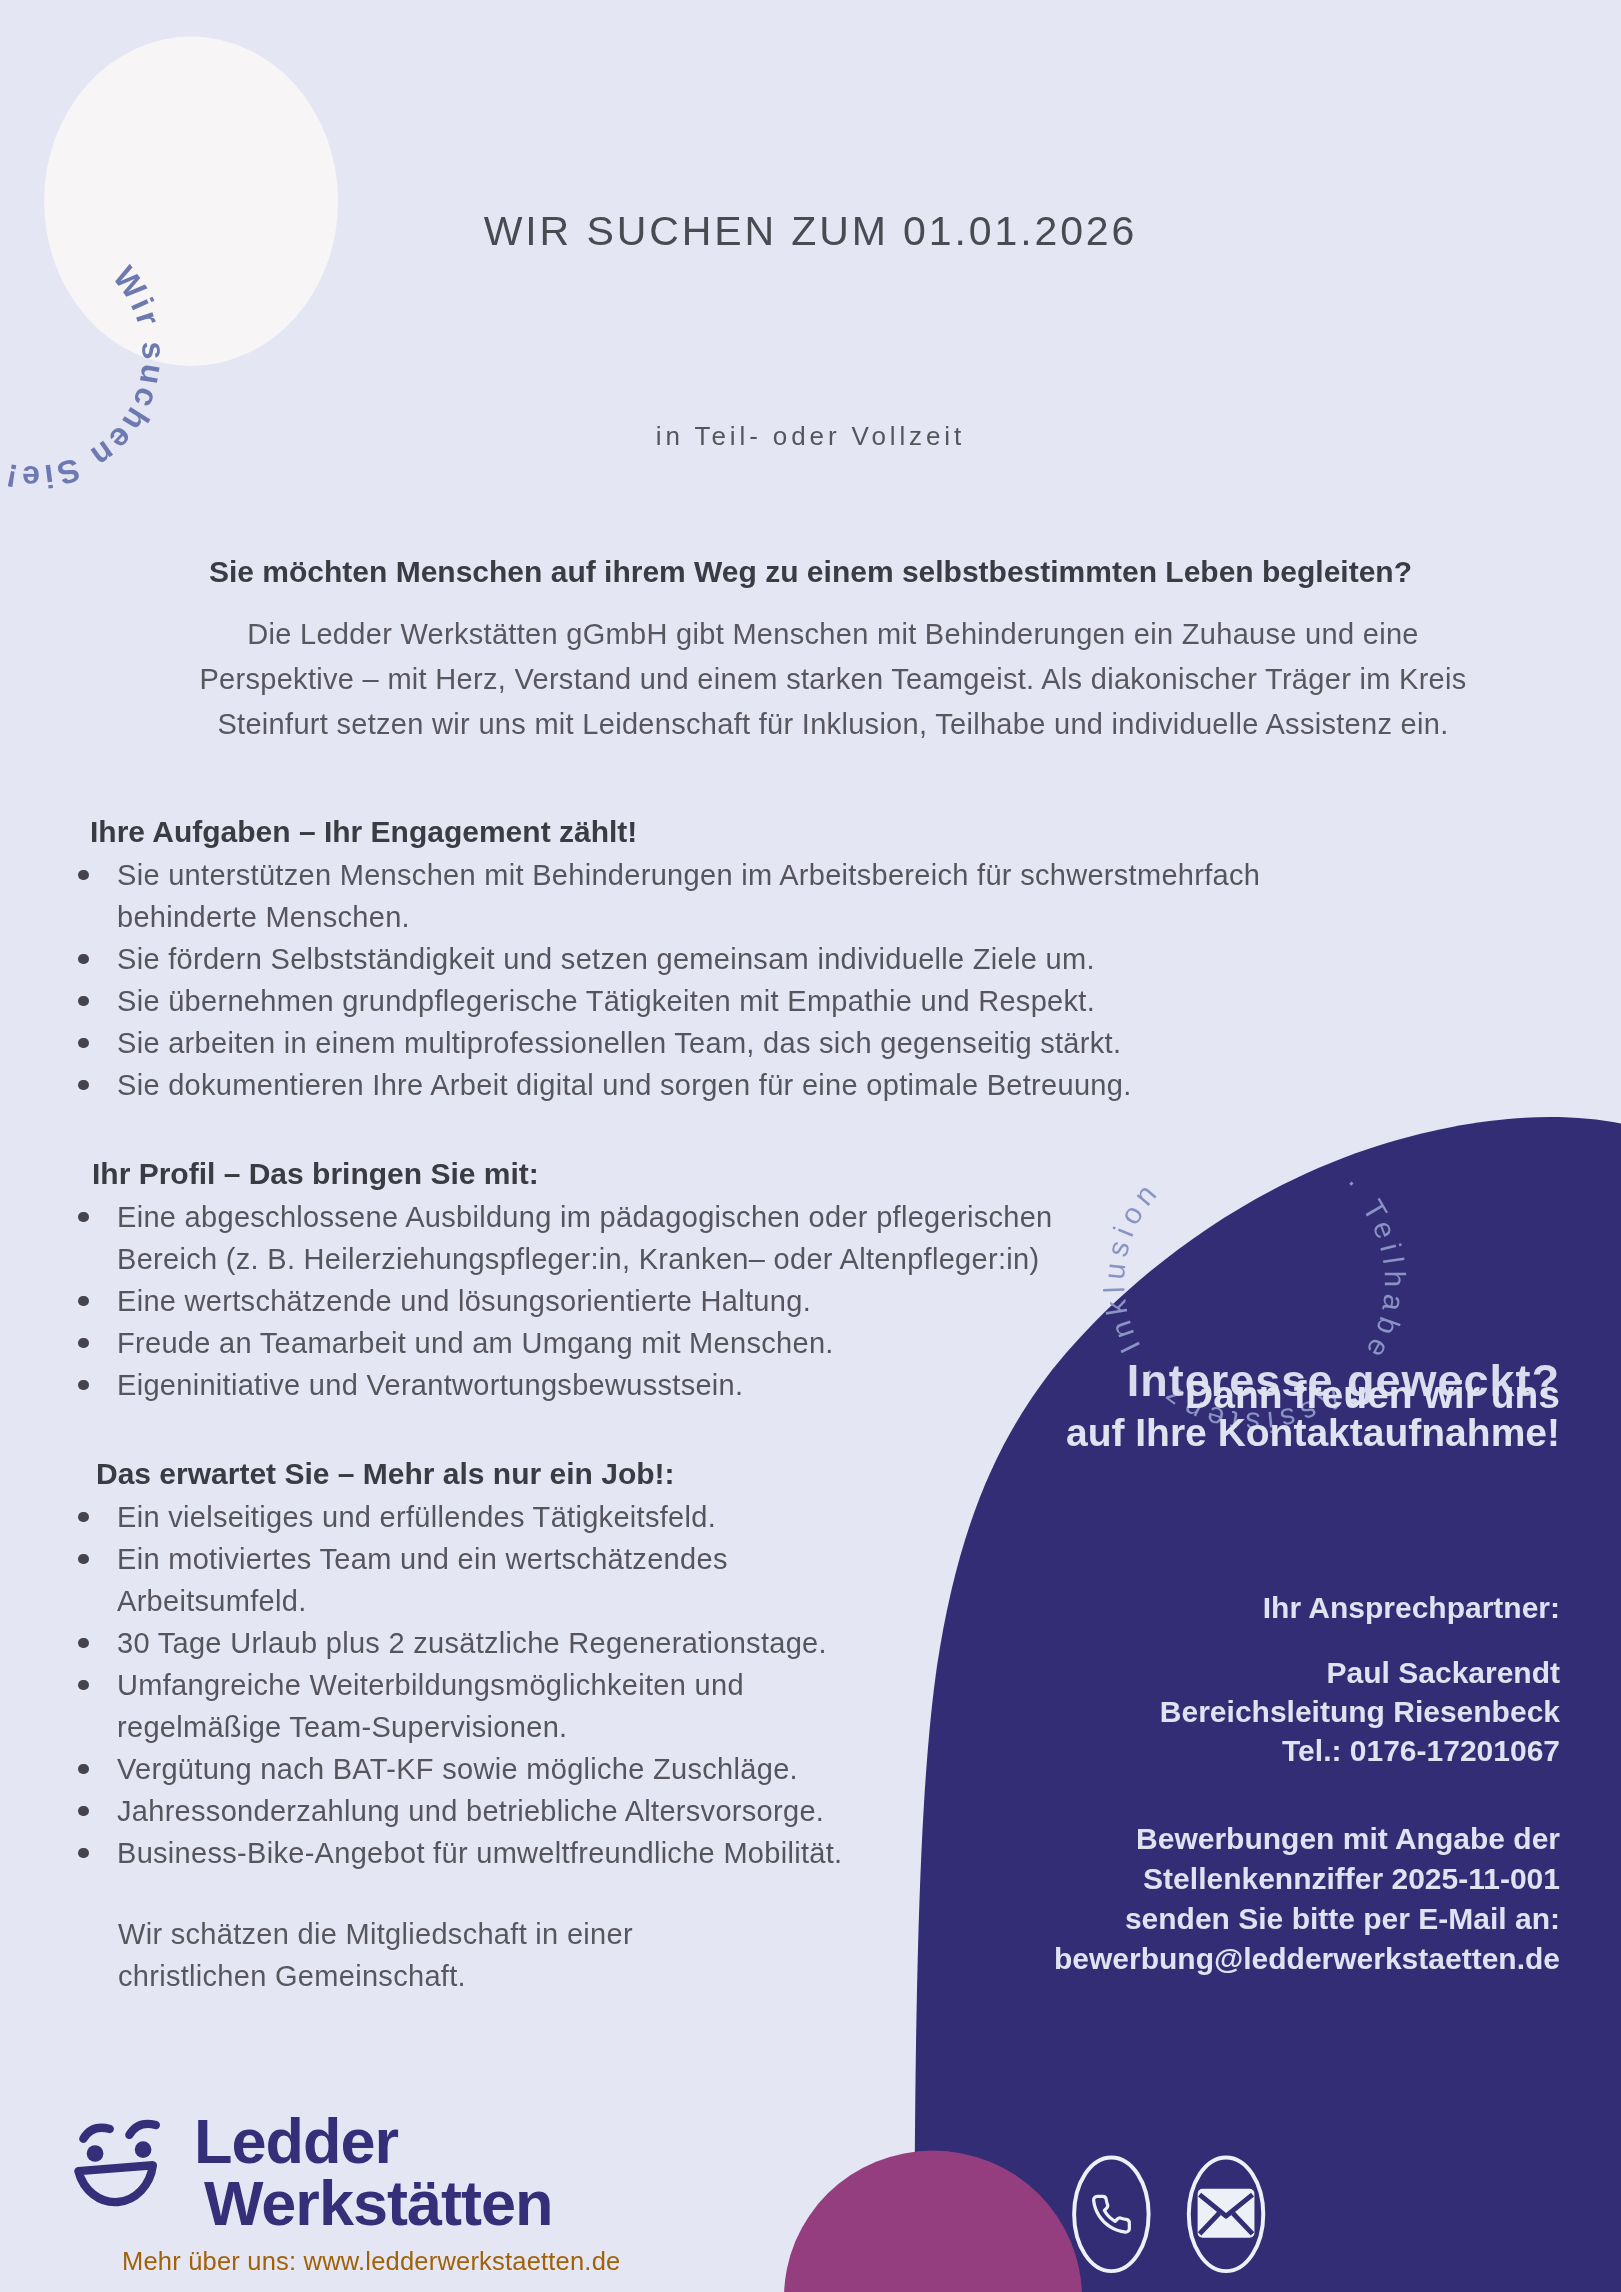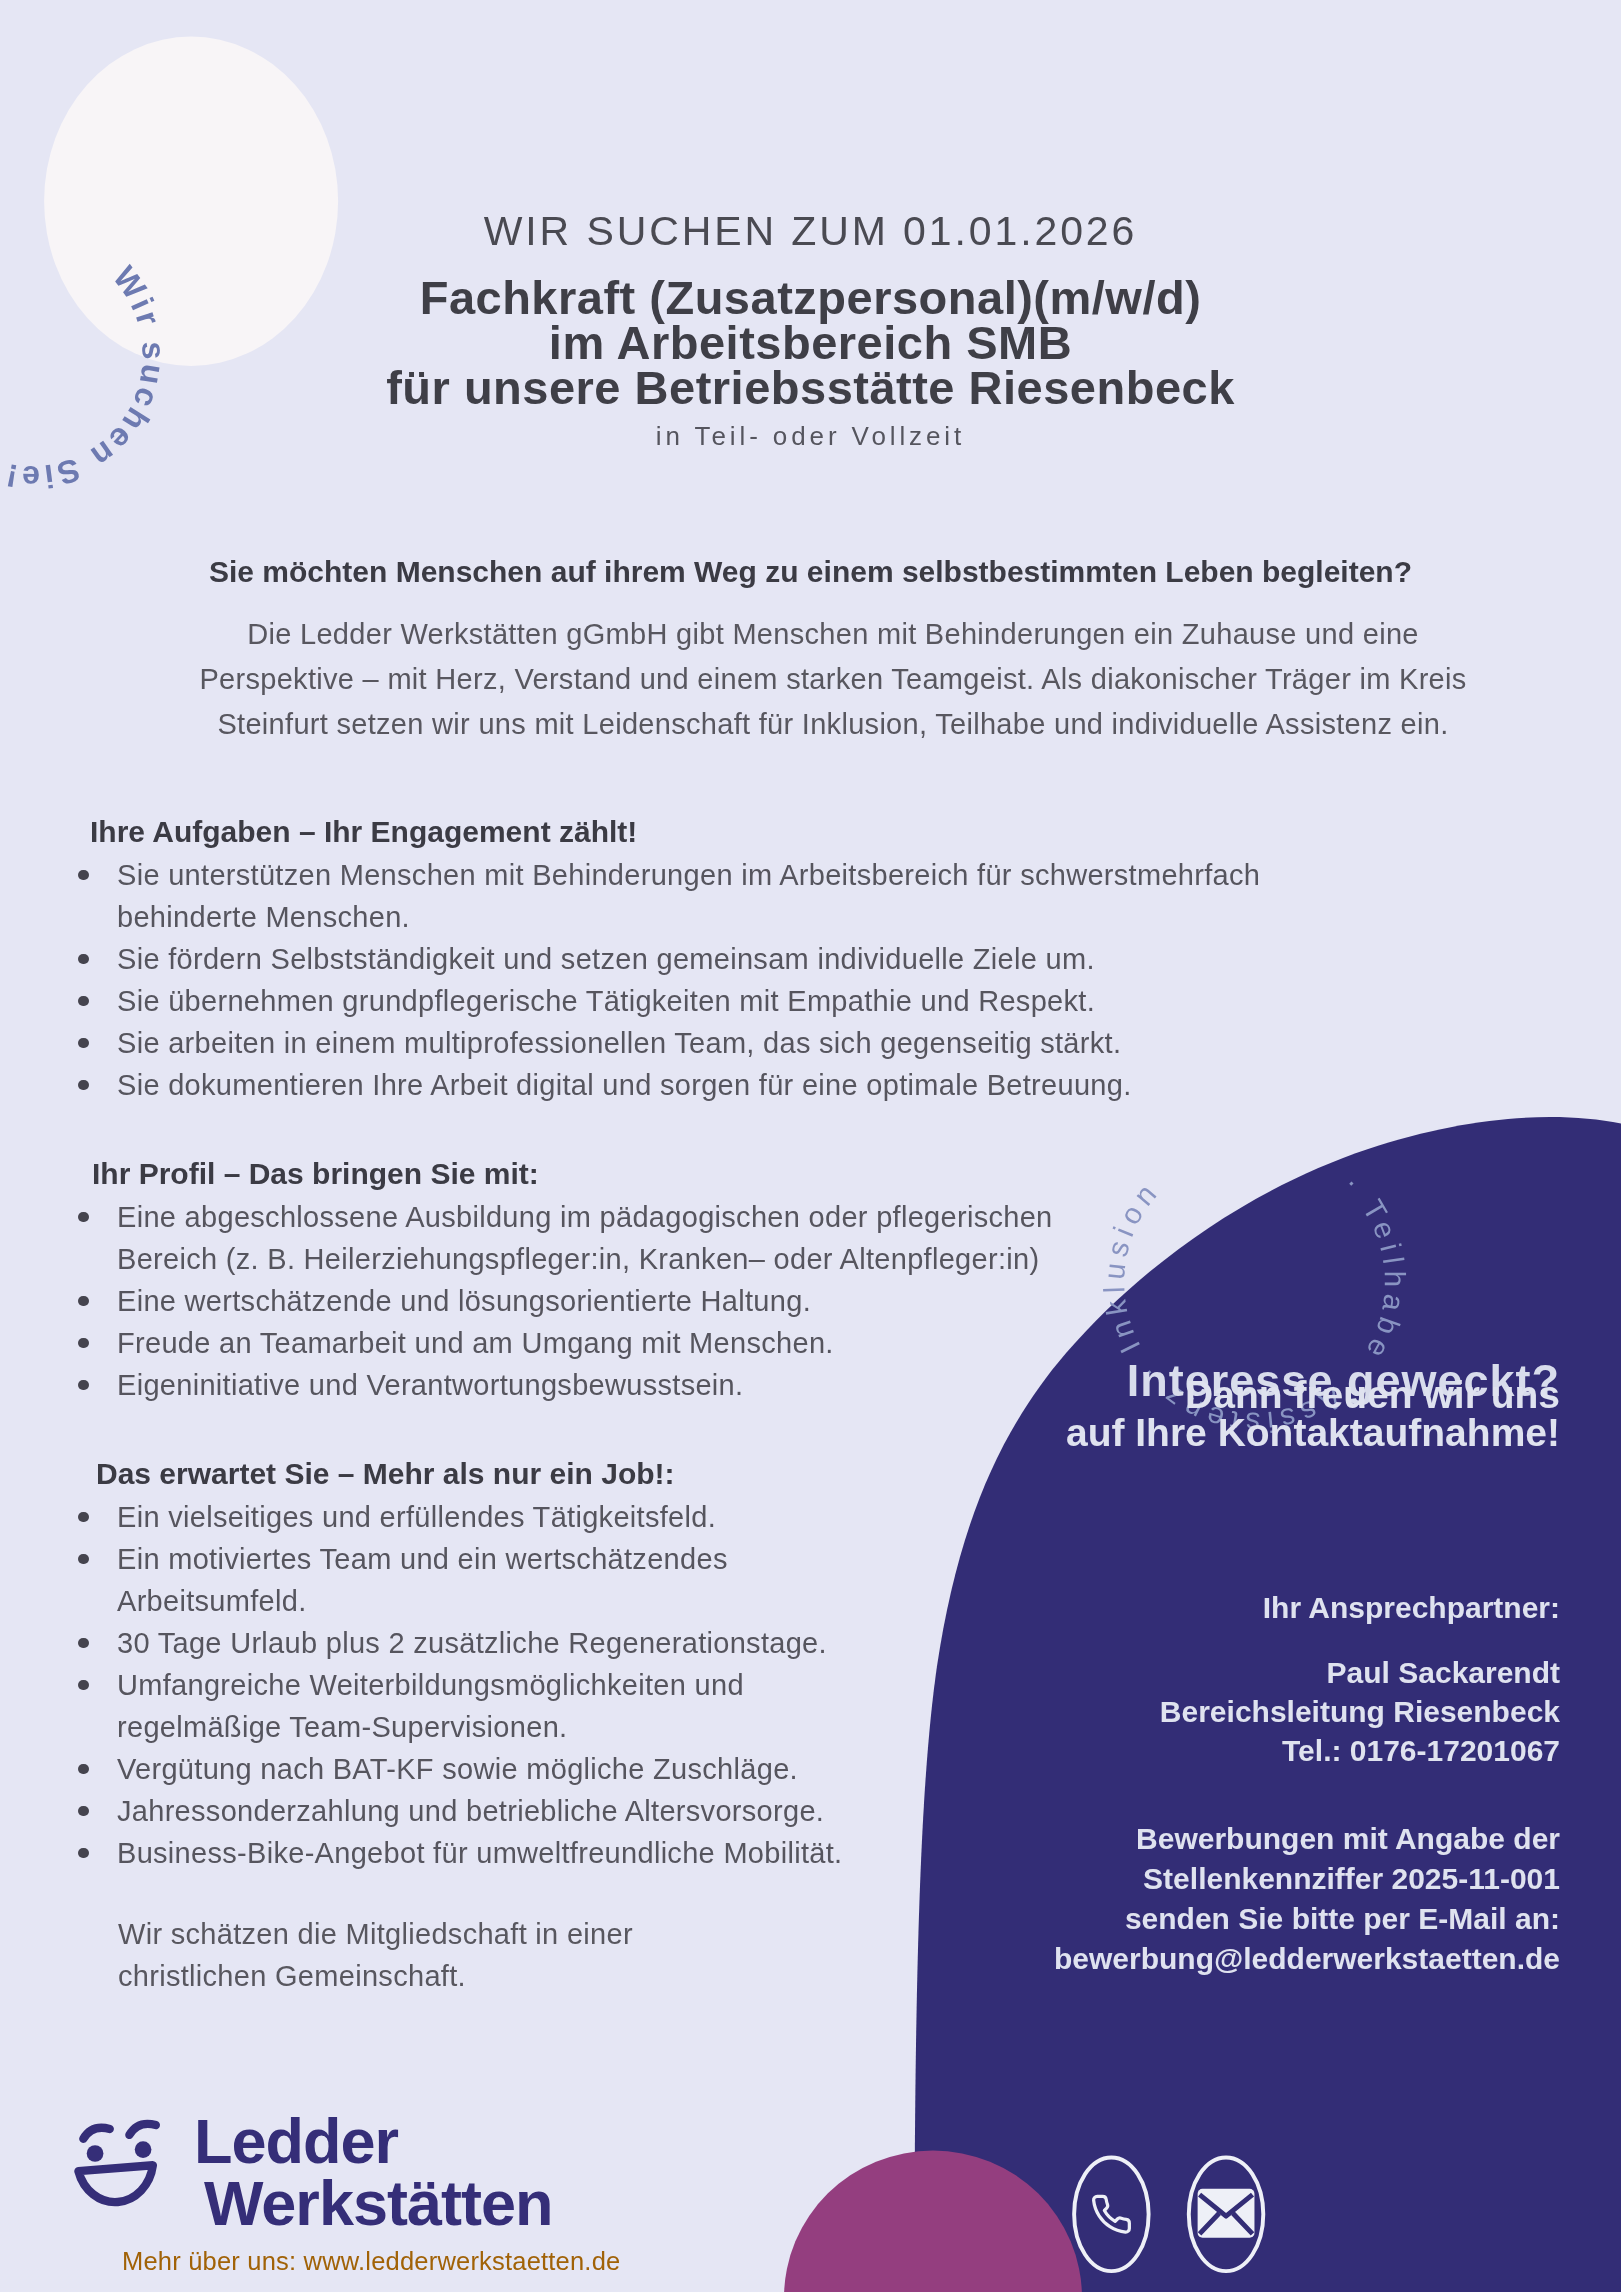--- a/index.html
+++ b/index.html
@@ -97,23 +97,20 @@
     <g stroke="#352e78" stroke-width="8.5" stroke-linecap="round" stroke-linejoin="round" fill="none">
       <path d="M 85 2182 Q 94 2167 112 2172"></path>
       <path d="M 132 2178 Q 141 2163 159 2168"></path>
       <circle cx="97" cy="2197" r="8.5" fill="#352e78" stroke="none"></circle>
       <circle cx="146" cy="2193" r="8.5" fill="#352e78" stroke="none"></circle>
       <path d="M 80 2215 A 39 44 0 0 0 156 2209 L 80 2215 Z"></path>
     </g>
   </svg>
 
   <div class="txt eyebrow">WIR SUCHEN ZUM 01.01.2026</div>
-  <div class="txt title">Fachkraft (Zusatzpersonal)(m/w/d)
-im Arbeitsbereich SMB
-für unsere Betriebsstätte Riesenbeck</div>
   <div class="txt subtitle">in Teil- oder Vollzeit</div>
 
   <div class="txt question">Sie möchten Menschen auf ihrem Weg zu einem selbstbestimmten Leben begleiten?</div>
   <div class="txt paragraph">Die Ledder Werkstätten gGmbH gibt Menschen mit Behinderungen ein Zuhause und eine
 Perspektive – mit Herz, Verstand und einem starken Teamgeist. Als diakonischer Träger im Kreis
 Steinfurt setzen wir uns mit Leidenschaft für Inklusion, Teilhabe und individuelle Assistenz ein.</div>
 
   <div class="txt sec-h sec1-h">Ihre Aufgaben – Ihr Engagement zählt!</div>
   <div class="txt bullets sec1-b">
     <div class="brow"><span class="dot"></span><span>Sie unterstützen Menschen mit Behinderungen im Arbeitsbereich für schwerstmehrfach

